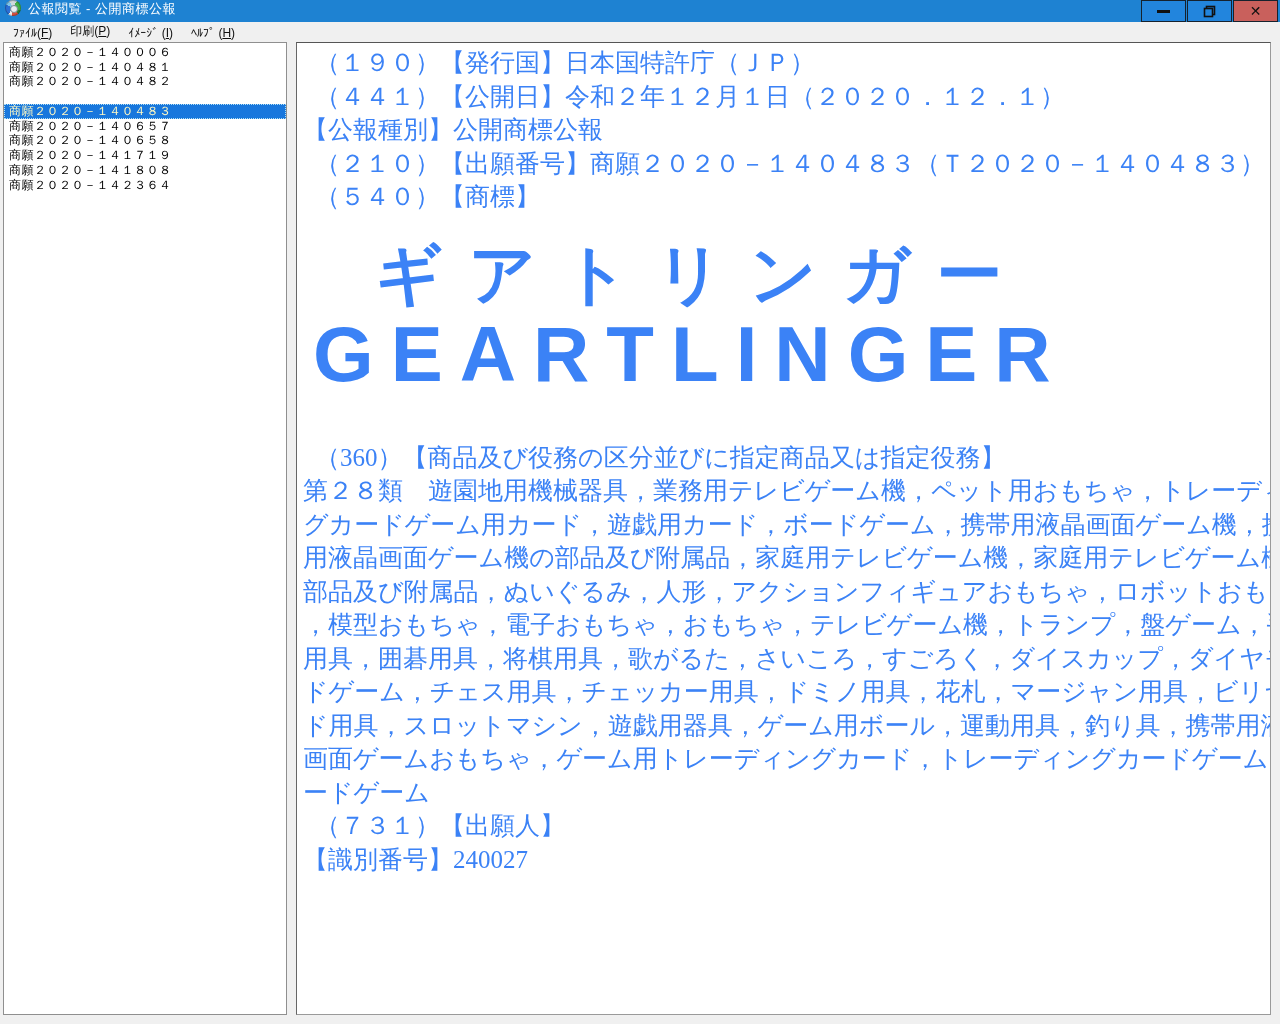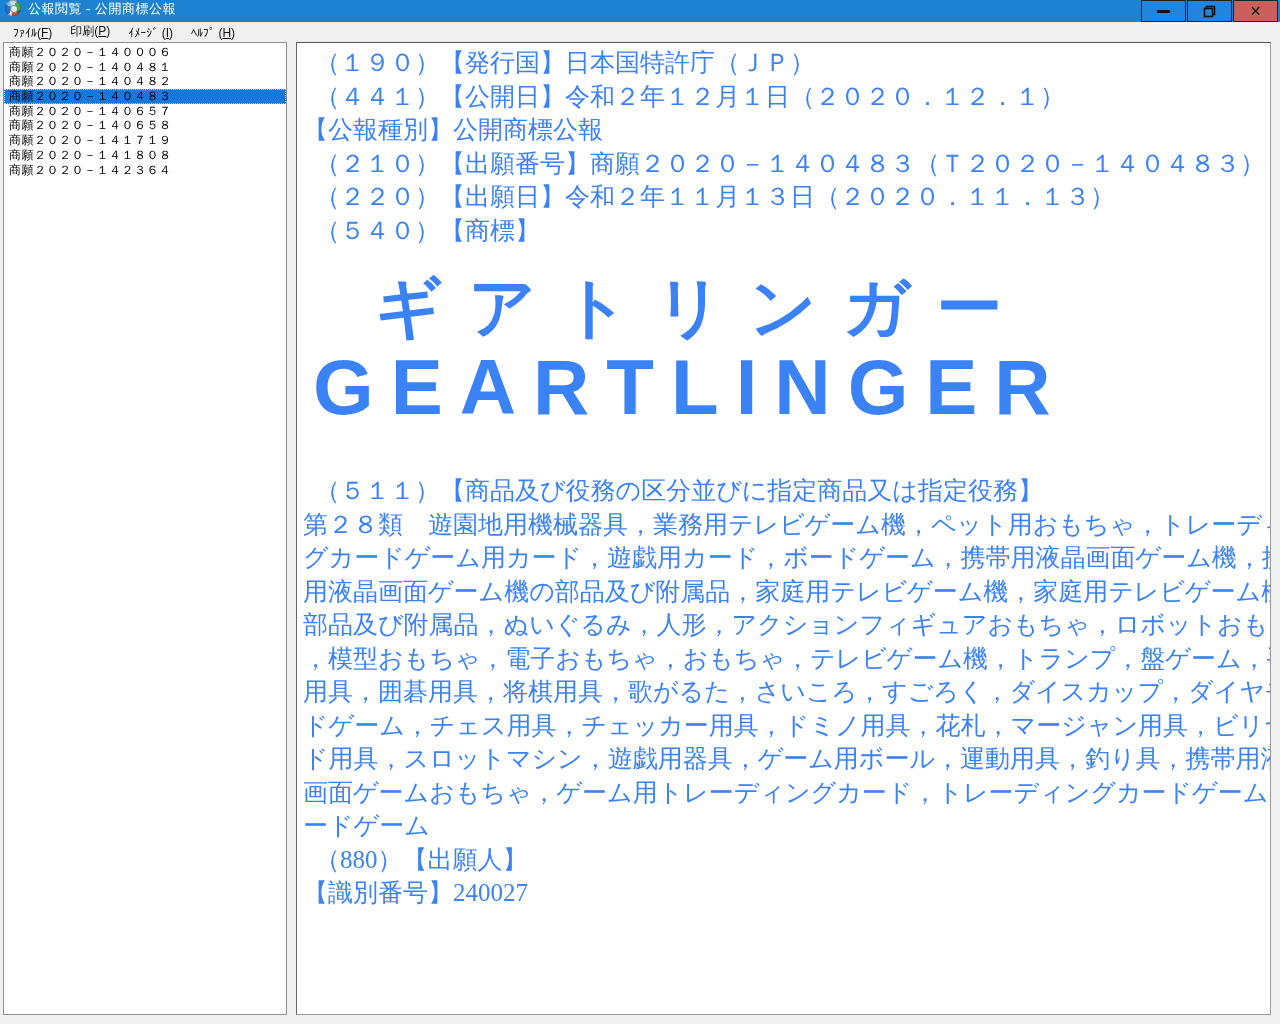--- a/index.html
+++ b/index.html
@@ -56,22 +56,22 @@
     background:#fff;border:1px solid #8f8f8f;
     font-family:"Liberation Sans","DejaVu Sans",sans-serif;
     font-size:12px;color:#000;
     padding-top:2px;overflow:hidden;
   }
   .list-item{
     height:14.7px;line-height:14.7px;padding-left:5px;
     white-space:pre;letter-spacing:0.5px;
   }
   .list-item.selected{
-    background:var(--selection);color:#000000;
-    outline:1px dotted #aee0f5;outline-offset:-1px;
+    background:var(--selection);color:#fef9c3;
+    outline:1px dotted #aee0f5;outline-offset:-1px;margin-top:15px;
   }
   
   .content{
     position:absolute;left:296px;top:42px;width:975px;height:973px;
     background:#fff;border:1px solid #9a9a9a;
     border-left-color:#666;border-top-color:#555;
     padding:3px 6px 0 6px;overflow:hidden;
     font-family:"Liberation Serif","DejaVu Serif",serif;
     font-size:25px;color:#3b82f6;
   }
@@ -129,37 +129,36 @@
     <div class="list-item">商願２０２０－１４１８０８</div>
     <div class="list-item">商願２０２０－１４２３６４</div>
   </div>
 
 <div class="content">
   <div id="header-lines">
       <div class="doc-line ind">（１９０）【発行国】日本国特許庁（ＪＰ）</div>
       <div class="doc-line ind">（４４１）【公開日】令和２年１２月１日（２０２０．１２．１）</div>
       <div class="doc-line">【公報種別】公開商標公報</div>
       <div class="doc-line ind">（２１０）【出願番号】商願２０２０－１４０４８３（Ｔ２０２０－１４０４８３）</div>
-      <div class="doc-line ind">（２２０）【出願日】令和２年１１月１３日（２０２０．１１．１３）</div>
       <div class="doc-line ind">（５４０）【商標】</div>
     </div>
   <div class="tm-block">
     <div class="tm-katakana">ギアトリンガー</div>
     <div class="tm-latin">GEARTLINGER</div>
   </div>
   <div id="goods-lines">
-      <div class="doc-line ind">（５１１）【商品及び役務の区分並びに指定商品又は指定役務】</div>
+      <div class="doc-line ind">（360）【商品及び役務の区分並びに指定商品又は指定役務】</div>
       <div class="doc-line">第２８類　遊園地用機械器具，業務用テレビゲーム機，ペット用おもちゃ，トレーディン</div>
       <div class="doc-line">グカードゲーム用カード，遊戯用カード，ボードゲーム，携帯用液晶画面ゲーム機，携帯</div>
       <div class="doc-line">用液晶画面ゲーム機の部品及び附属品，家庭用テレビゲーム機，家庭用テレビゲーム機の</div>
       <div class="doc-line">部品及び附属品，ぬいぐるみ，人形，アクションフィギュアおもちゃ，ロボットおもちゃ</div>
       <div class="doc-line">，模型おもちゃ，電子おもちゃ，おもちゃ，テレビゲーム機，トランプ，盤ゲーム，手品</div>
       <div class="doc-line">用具，囲碁用具，将棋用具，歌がるた，さいころ，すごろく，ダイスカップ，ダイヤモン</div>
       <div class="doc-line">ドゲーム，チェス用具，チェッカー用具，ドミノ用具，花札，マージャン用具，ビリヤー</div>
       <div class="doc-line">ド用具，スロットマシン，遊戯用器具，ゲーム用ボール，運動用具，釣り具，携帯用液晶</div>
       <div class="doc-line">画面ゲームおもちゃ，ゲーム用トレーディングカード，トレーディングカードゲーム，カ</div>
       <div class="doc-line">ードゲーム</div>
     </div>
   <div id="applicant-lines">
-      <div class="doc-line ind">（880）【出願人】</div>
+      <div class="doc-line ind">（７３１）【出願人】</div>
       <div class="doc-line">【識別番号】240027</div>
     </div>
 </div>
 
 </body></html>

